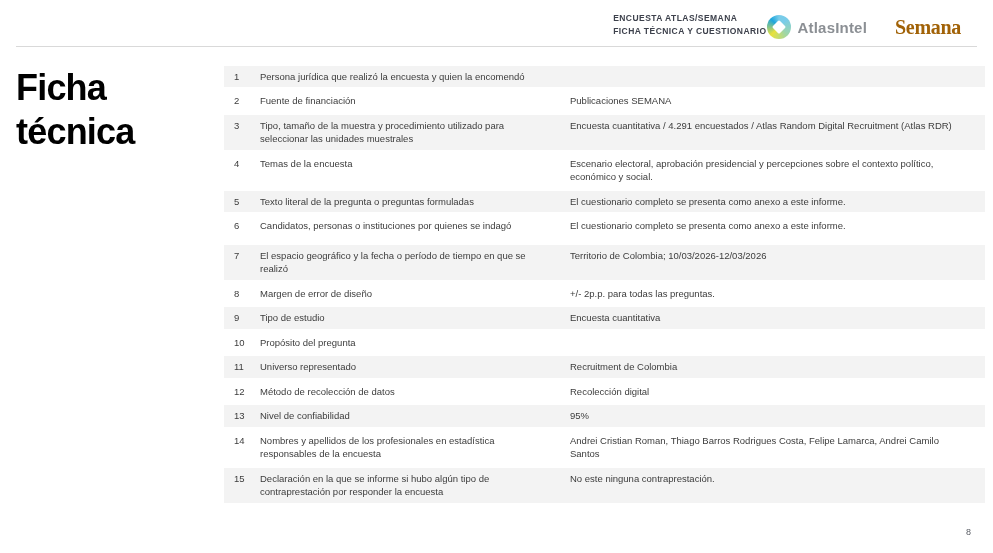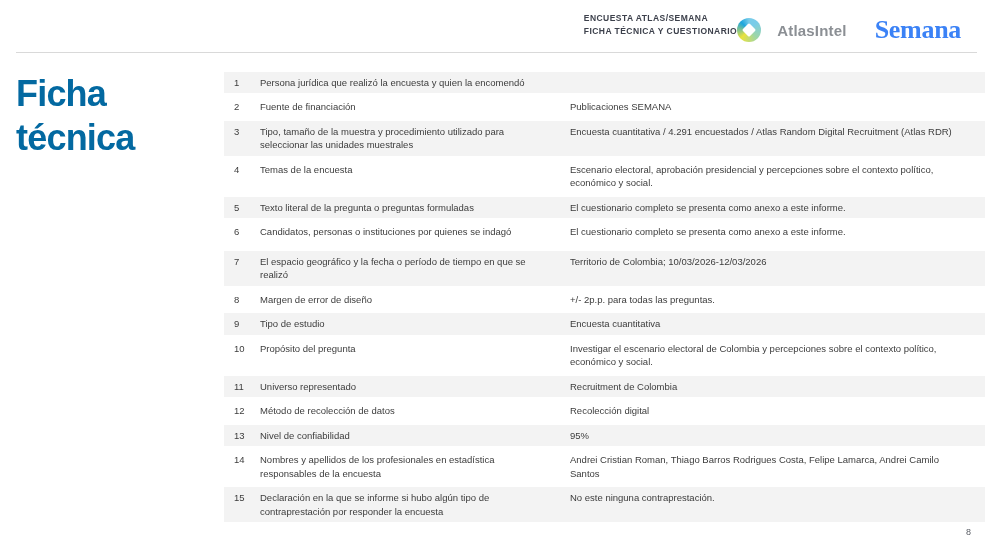--- a/index.html
+++ b/index.html
@@ -17,30 +17,30 @@
   .brand-row { display:flex; align-items:center; gap:28px; margin-top:3px; }
   .atlas-logo { display:flex; align-items:center; gap:7px; }
   .atlas-mark {
     width:24px; height:24px; border-radius:50%;
     background: conic-gradient(from 0deg, #79cce9 45deg, #9fd6a6 135deg,
                 #e9e23c 225deg, #1ea6dd 315deg, #79cce9 360deg);
     display:flex; align-items:center; justify-content:center;
   }
   .atlas-diamond { width:10px; height:10px; background:#ffffff;
     transform:rotate(45deg); border-radius:1.5px; }
-  .atlas-name { font-size:15px; color:#8b8f94; font-weight:600; letter-spacing:.2px;margin-left:9px; }
+  .atlas-name { font-size:15px; color:#8b8f94; font-weight:600; letter-spacing:.2px; }
   .semana-name { font-family:"Liberation Serif", serif; font-weight:700;
-    font-size:26px; color:#3b82f6; letter-spacing:-.3px; }
+    font-size:20px; color:#a16207; letter-spacing:-.3px; }
   .divider { border-top:1px solid #d9d9d9; margin:0 16px; }
   
   .content { display:flex; padding:17px 8px 0 16px; }
   .title {
     width:208px; flex:none; margin:2px 0 0 0;
     font-size:36px; line-height:1.22; font-weight:800;
-    color:#0369a1; letter-spacing:-.8px;
+    color:#000000; letter-spacing:-.8px;
   }
   .table { flex:1; display:flex; flex-direction:column; gap:3px; margin-top:2px; }
   .row { display:flex; align-items:flex-start; padding:4px 0; }
   .row:nth-child(odd) { background:#f3f3f3; }
   .row:nth-child(7) { margin-top:5px; }
   .cell { font-size:9.5px; line-height:1.42; color:#3c3c3c; }
   .num { width:26px; flex:none; padding-left:10px; }
   .label { width:292px; flex:none; padding-right:18px; }
   .value { flex:1; padding-right:14px; }
   .page-number { position:absolute; right:22px; bottom:16px;
@@ -121,21 +121,20 @@
 
   <div class="row">
     <div class="cell num">9</div>
     <div class="cell label">Tipo de estudio</div>
     <div class="cell value">Encuesta cuantitativa</div>
   </div>
 
   <div class="row">
     <div class="cell num">10</div>
     <div class="cell label">Propósito del pregunta</div>
-    <div class="cell value">Investigar el escenario electoral de Colombia y percepciones sobre el contexto político, económico y social.</div>
   </div>
 
   <div class="row">
     <div class="cell num">11</div>
     <div class="cell label">Universo representado</div>
     <div class="cell value">Recruitment de Colombia</div>
   </div>
 
   <div class="row">
     <div class="cell num">12</div>

